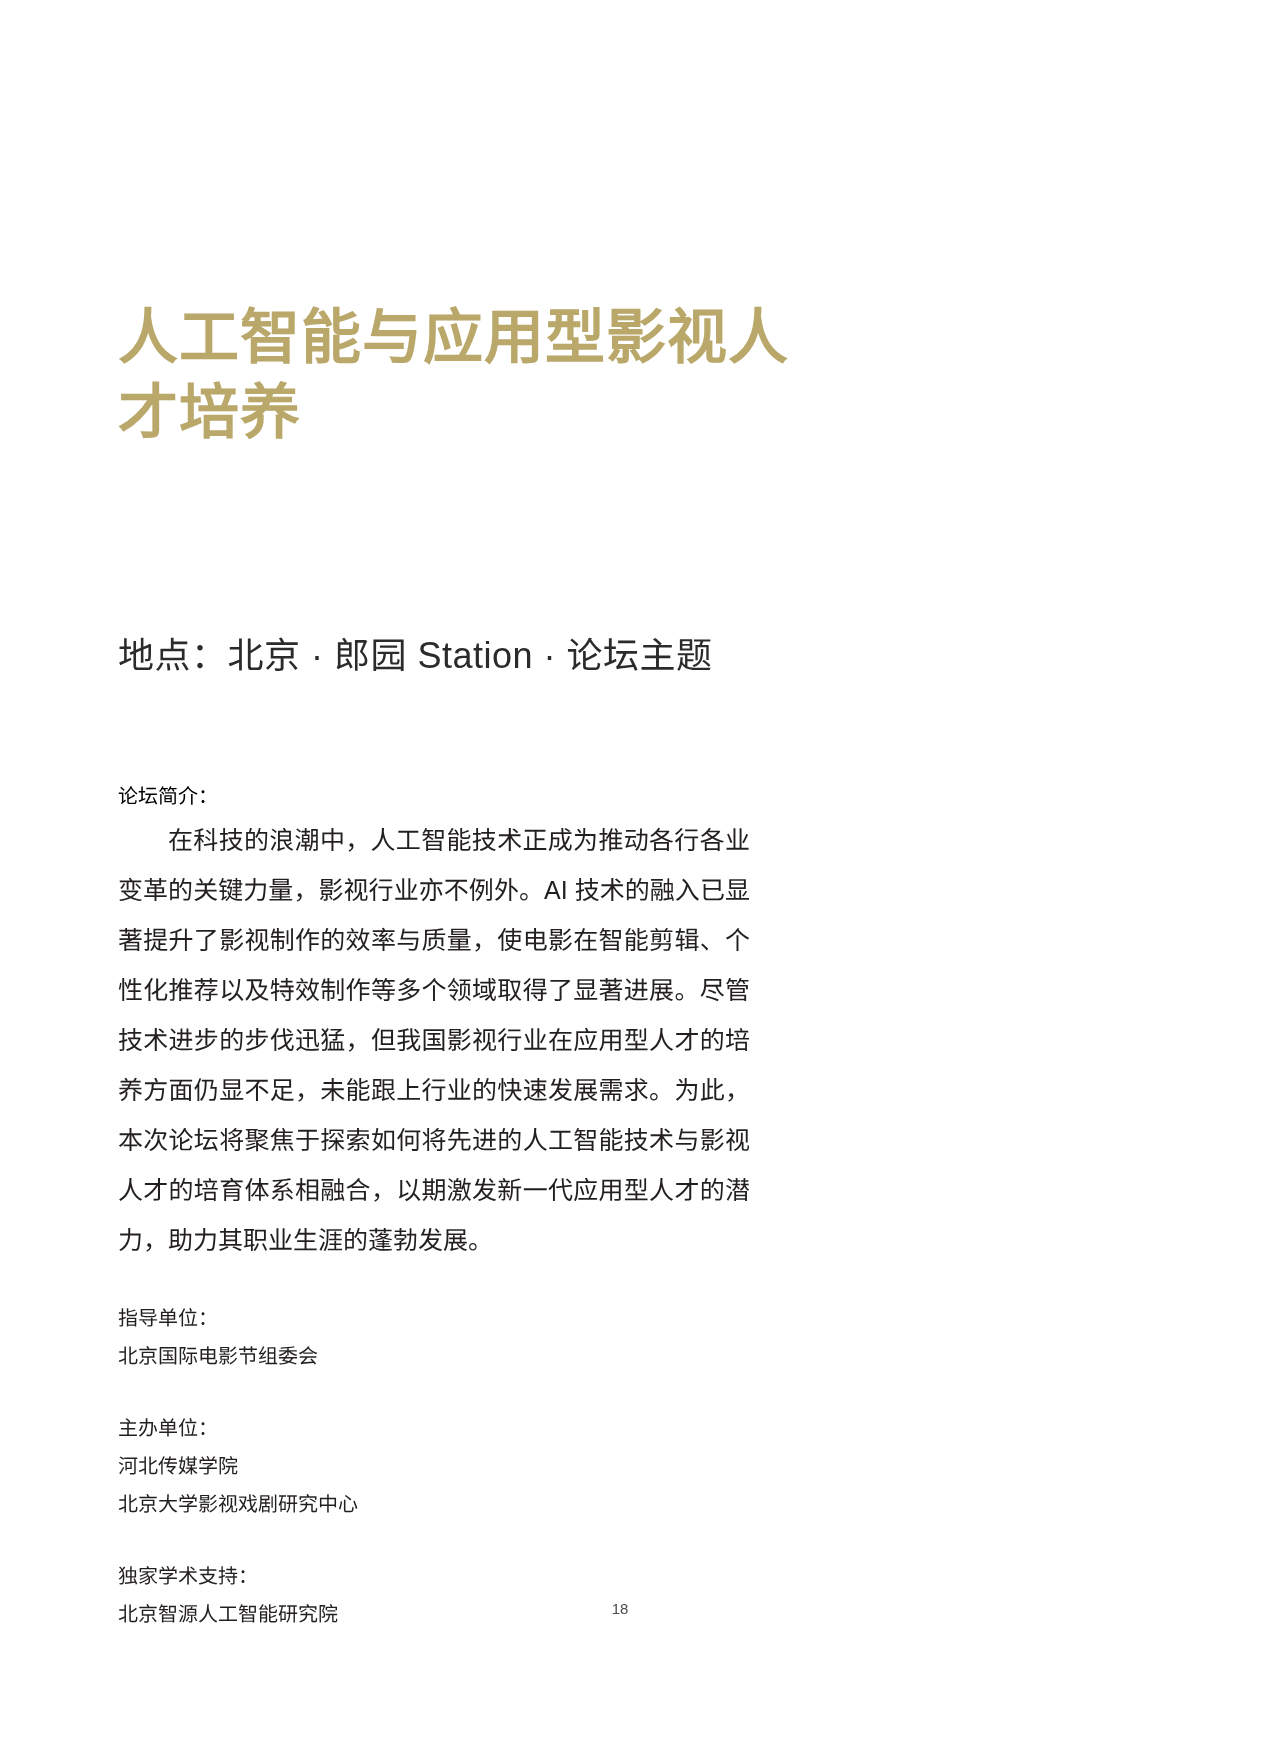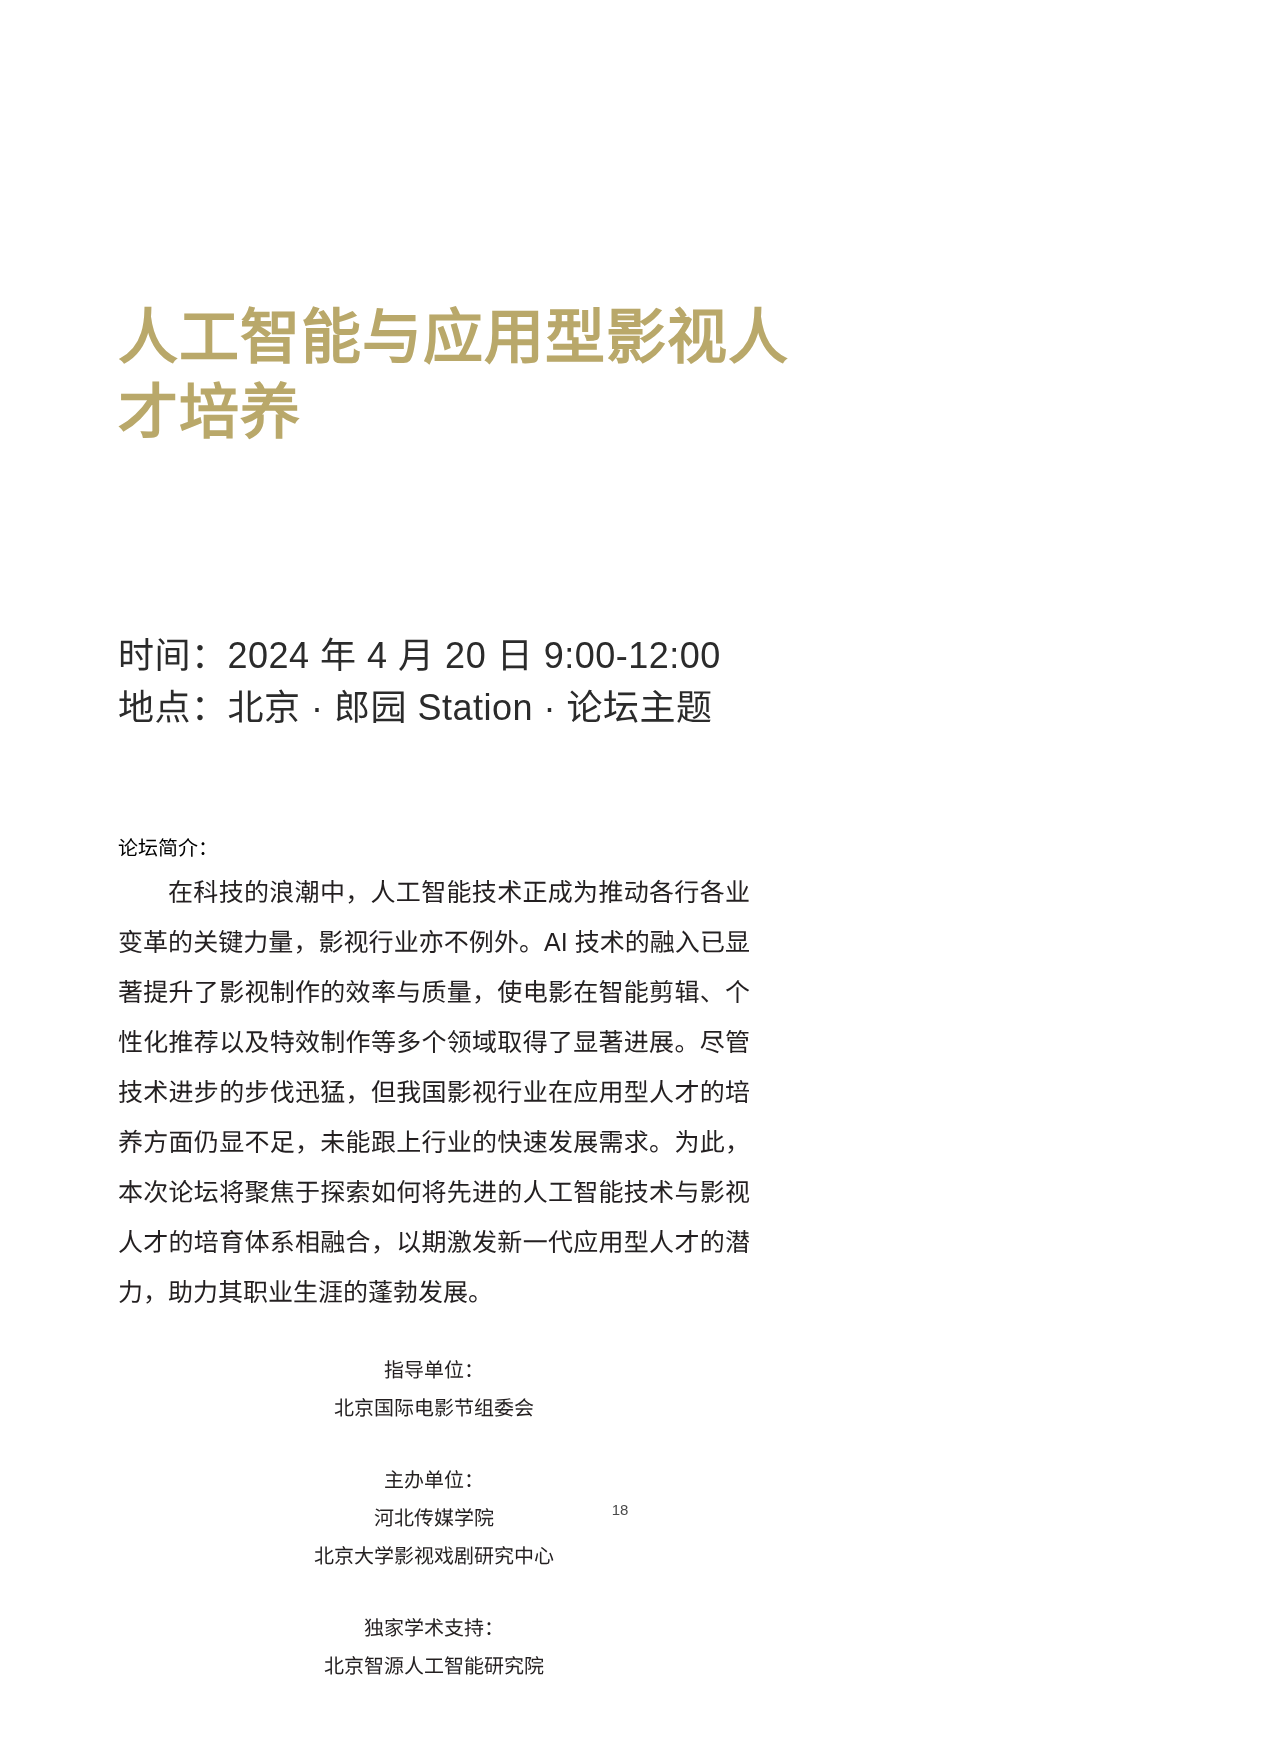--- a/index.html
+++ b/index.html
@@ -83,47 +83,45 @@
     text-indent: 2em;
   }
   .group {
     margin-top: 34px;
   }
   .group-line {
     font-size: 20px;
     line-height: 1.9;
     color: #231f20;
     margin: 0;
-    text-align: center;
   }
 
   
   .page-number {
     position: absolute;
     left: 0;
-    top: 1501px;
+    top: 1600px;
     width: 1240px;
     text-align: center;
     font-size: 15px;
     color: #4a4a4a;
   }
 </style>
 </head>
 <body>
 
 <div class="page">
 
   <div class="content">
 
     <div>
       <h1 class="title-main">人工智能与应用型影视人才培养</h1>
     </div>
 
     <div class="meta">
-      <div class="meta-line">时间：2024 年 4 月 20 日 9:00-12:00</div>
       <div class="meta-line">地点：北京 · 郎园 Station · 论坛主题</div>
     </div>
 
     <div class="body-block">
 
       <p class="sec-label">论坛简介：</p>
 
       <p class="intro-para">在科技的浪潮中，人工智能技术正成为推动各行各业变革的关键力量，影视行业亦不例外。AI 技术的融入已显著提升了影视制作的效率与质量，使电影在智能剪辑、个性化推荐以及特效制作等多个领域取得了显著进展。尽管技术进步的步伐迅猛，但我国影视行业在应用型人才的培养方面仍显不足，未能跟上行业的快速发展需求。为此，本次论坛将聚焦于探索如何将先进的人工智能技术与影视人才的培育体系相融合，以期激发新一代应用型人才的潜力，助力其职业生涯的蓬勃发展。</p>
 
       <div class="group">

